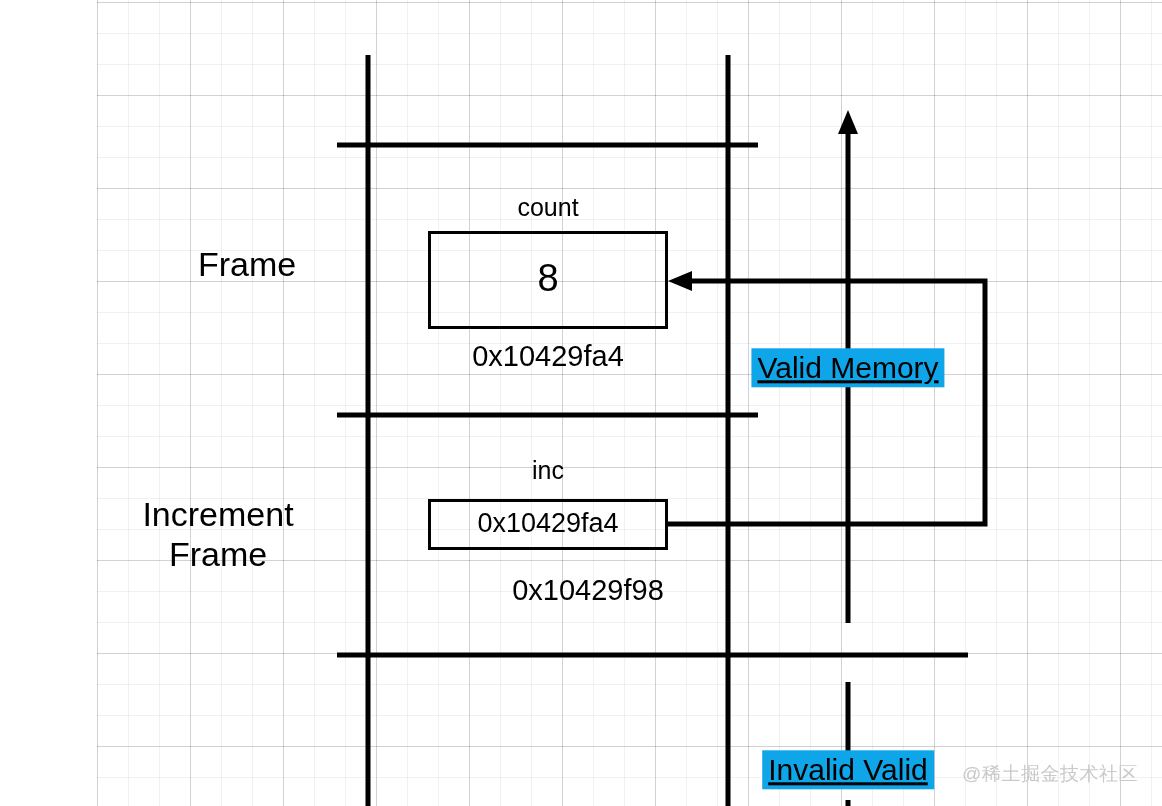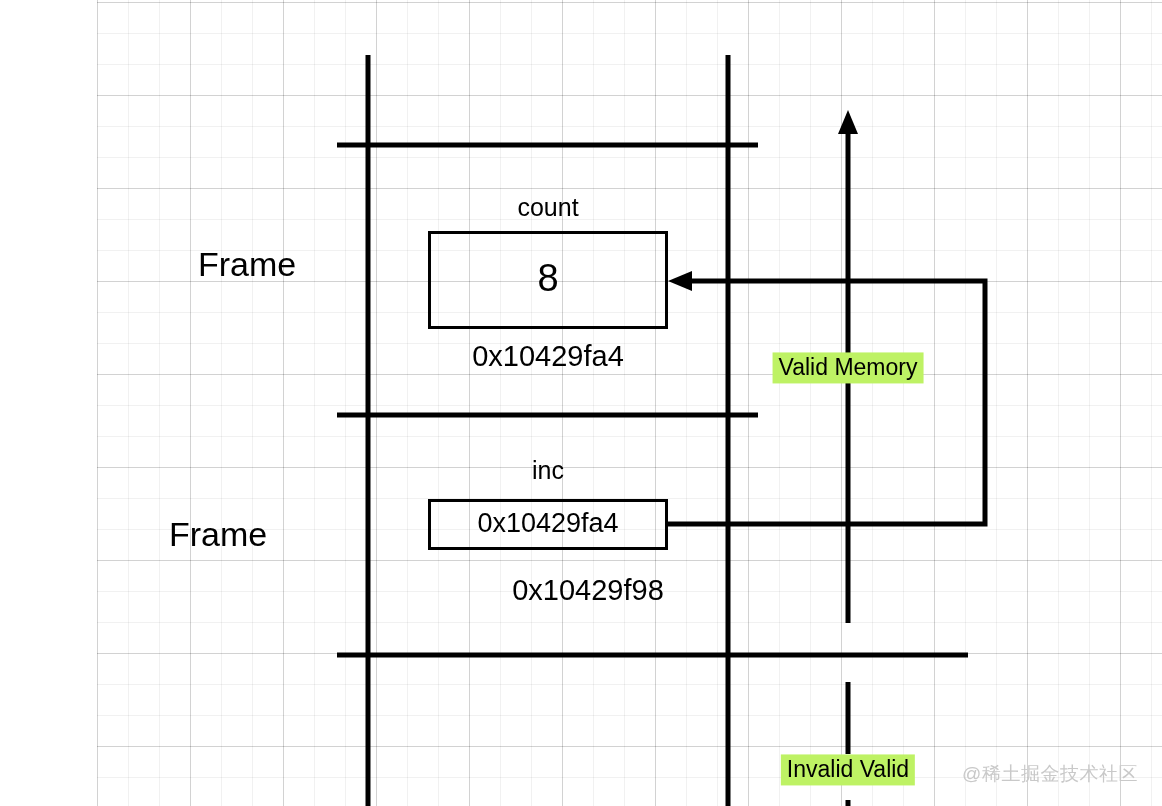--- a/index.html
+++ b/index.html
@@ -61,24 +61,25 @@
   }
   .box-value-addr {
     font-size: 27px;
     transform: translate(-50%, -50%);
   }
   .addr-label {
     font-size: 29px;
     transform: translate(-50%, -50%);
   }
   .memory-label {
-    font-size: 23px;
+    font-size: 30px;
     transform: translate(-50%, -50%);
-    background: #bef264;
+    background: #0ea5e9;
     padding: 2px 6px;
+    text-decoration: underline;
   }
   .watermark {
     font-size: 19px;
     color: #c9c9c9;
     transform: translate(-50%, -50%);
     letter-spacing: 0.5px;
   }
   .slot-box {
     position: absolute;
     border: 3px solid #000000;
@@ -117,20 +118,21 @@
 
     <path d="M668,524 L985,524 L985,281 L676,281" fill="none" stroke="#000000" stroke-width="5"></path>
     <path d="M668,281 L692,271 L692,291 z" fill="#000000"></path>
   </svg>
 
   <div class="lbl frame-label" style="left:247px; top:264px;">
     <div>Frame</div>
   </div>
 
   <div class="lbl frame-label" style="left:218px; top:534px;">
+    <div>Increment</div>
     <div>Frame</div>
   </div>
 
   <div class="lbl var-name" style="left:548px; top:208px;">count</div>
 
   <div class="slot-box" style="left:428px; top:231px; width:240px; height:98px;"></div>
 
   <div class="lbl box-value-big" style="left:548px; top:278px;">8</div>
 
   <div class="lbl addr-label" style="left:548px; top:356px;">0x10429fa4</div>

